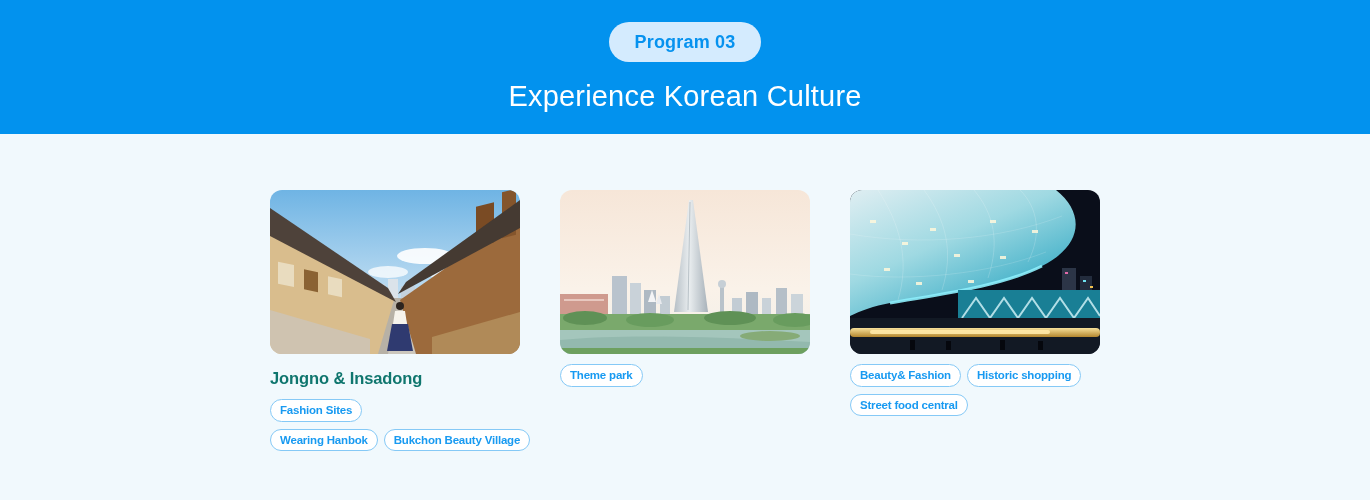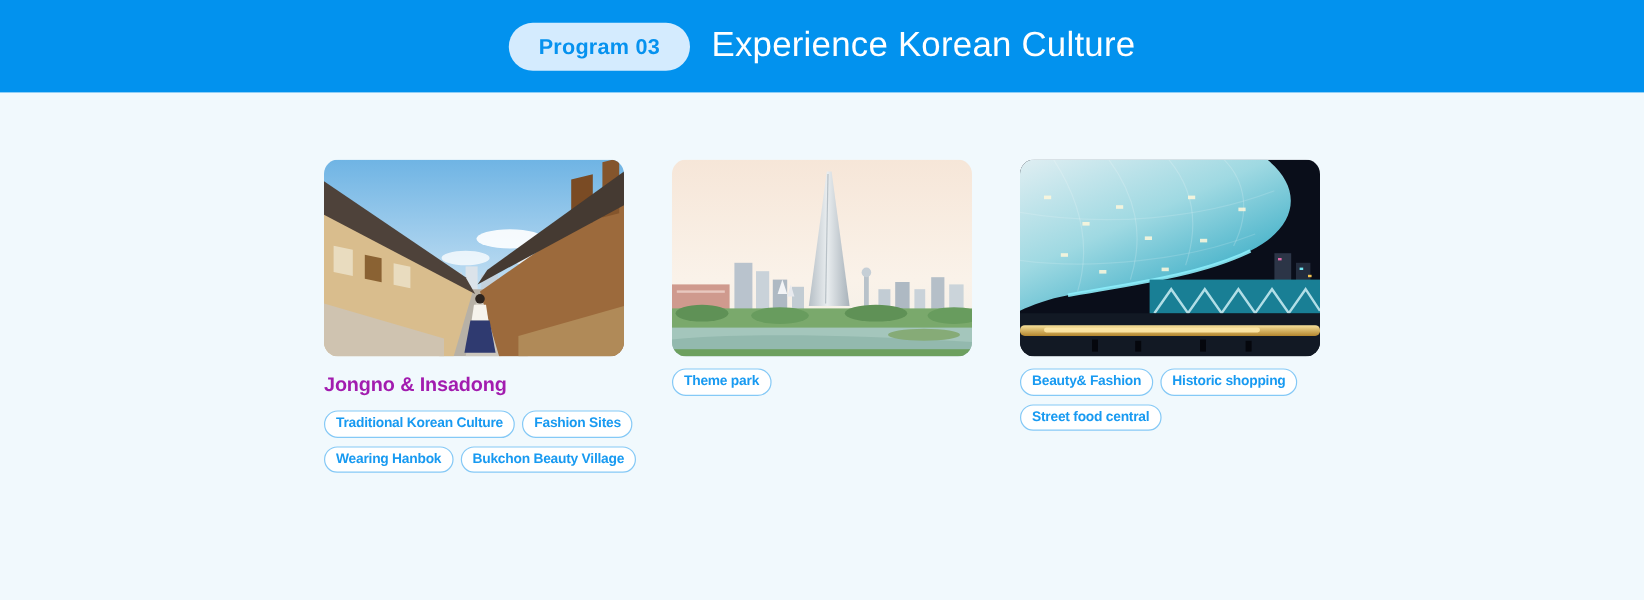--- a/index.html
+++ b/index.html
@@ -3,26 +3,27 @@
 <meta charset="utf-8">
 <style>
   * { box-sizing: border-box; margin: 0; padding: 0; }
   html, body { width: 1370px; height: 500px; }
   body {
     background: #f1f9fd;
     font-family: "Liberation Sans", sans-serif;
     overflow: hidden;
   }
   .header {
-    height: 77px;
+    height: 134px;
     background: #0292ee;
     display: flex;
     align-items: center;
     justify-content: center;
     gap: 18px;
+    flex-direction: column;
   }
   .badge {
     background: #d4ebfe;
     color: #0692ef;
     font-weight: bold;
     font-size: 18px;
     line-height: 1;
     padding: 11px 25px;
     border-radius: 22px;
     letter-spacing: 0.2px;
@@ -47,21 +48,21 @@
     border-radius: 12px;
     overflow: hidden;
     display: block;
     line-height: 0;
   }
   .card-image svg { display: block; }
   .card-title {
     margin-top: 14px;
     font-size: 16.5px;
     font-weight: bold;
-    color: #a21caf;
+    color: #0f766e;
     line-height: 1.28;
     letter-spacing: -0.1px;
   }
   .tag-rows {
     margin-top: 10px;
     display: flex;
     flex-direction: column;
     gap: 7px;
     align-items: flex-start;
   }
@@ -120,21 +121,20 @@
         <rect x="232" y="60" width="14" height="46" transform="skewY(-14)" fill="#84552c"></rect>
         <polygon points="250,10 250,38 128,104 136,92" fill="#453a32"></polygon>
         <circle cx="130" cy="116" r="4" fill="#2c241f"></circle>
         <polygon points="125,121 135,121 137,134 123,134" fill="#f6f3ec"></polygon>
         <polygon points="122,134 138,134 143,161 117,161" fill="#2f3a70"></polygon>
       </svg>
     </div>
     <h2 class="card-title">Jongno &amp; Insadong</h2>
     <div class="tag-rows">
       <div class="tag-row">
-        <span class="tag">Traditional Korean Culture</span>
         <span class="tag">Fashion Sites</span>
       </div>
       <div class="tag-row">
         <span class="tag">Wearing Hanbok</span>
         <span class="tag">Bukchon Beauty Village</span>
       </div>
     </div>
   </section>
 
   <section class="card">

